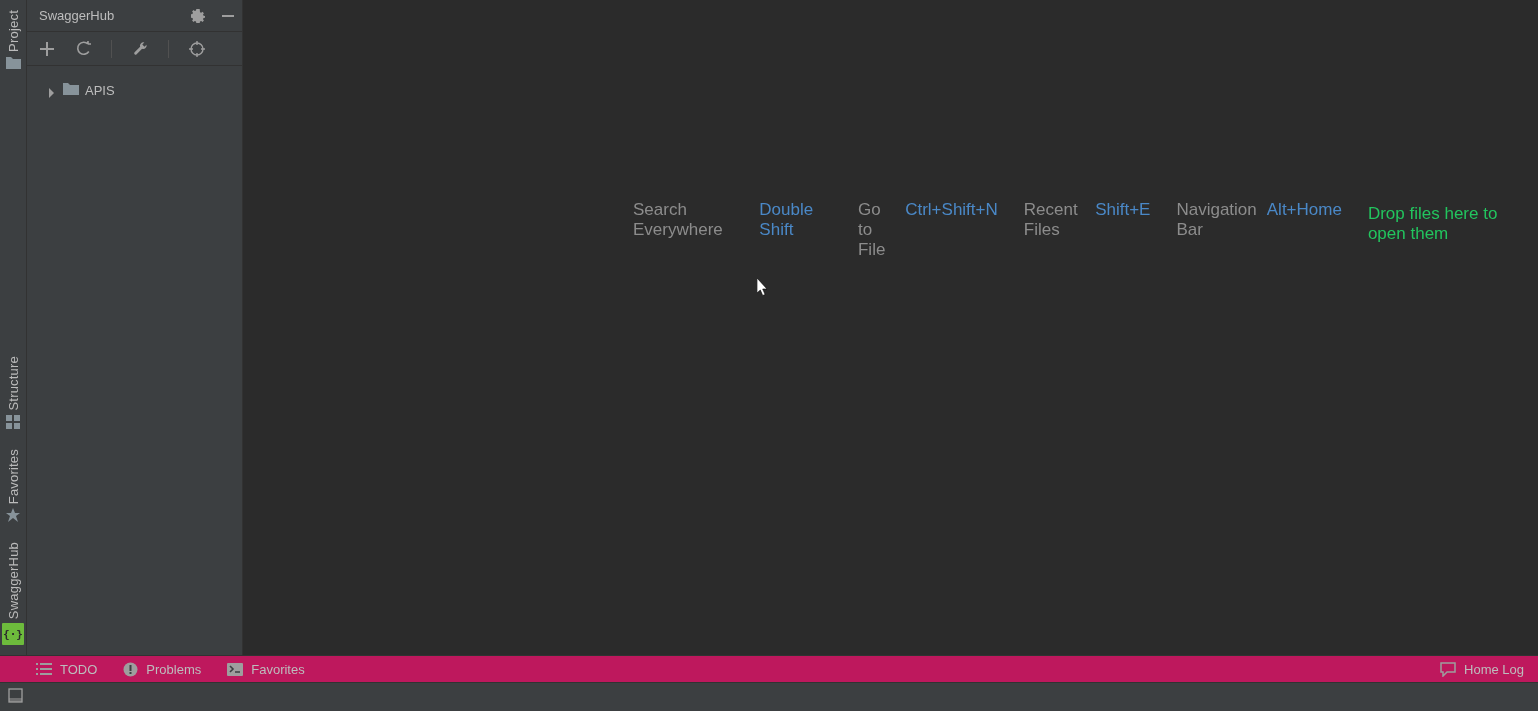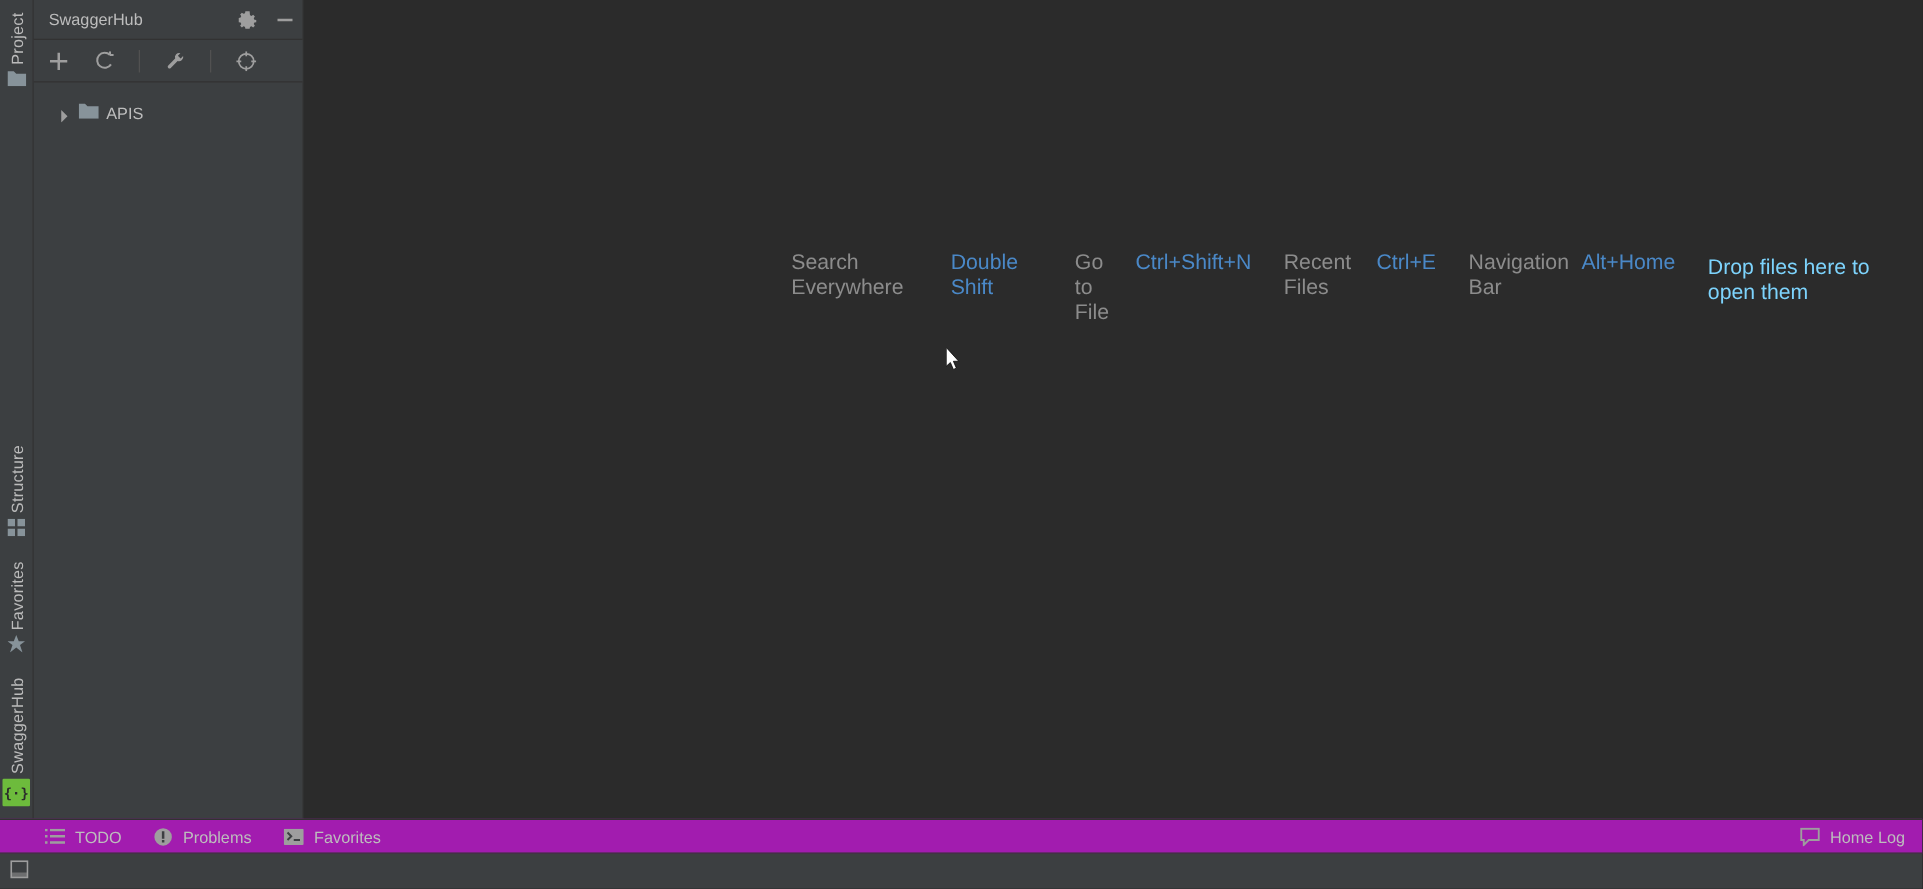--- a/index.html
+++ b/index.html
@@ -148,38 +148,38 @@
     display: flex;
     gap: 10px;
     font-size: 17px;
     color: #8c8c8c;
   }
   .hint-key {
     color: #4a88c7;
   }
   .drop-msg {
     font-size: 17px;
-    color: #7dd3fc;
+    color: #22c55e;
     margin-top: 4px;
   }
 
   .cursor-pointer {
     position: absolute;
     left: 514px; top: 278px;
     width: 14px; height: 20px;
     pointer-events: none;
   }
 
   
   .bottom-toolbar {
     position: absolute;
     left: 0; right: 0;
     bottom: 28px;
     height: 28px;
-    background: #a21caf;
+    background: #be185d;
     border-top: 1px solid #323232;
     border-bottom: 1px solid #323232;
     display: flex;
     align-items: center;
     justify-content: space-between;
     padding: 0 14px 0 36px;
   }
   .bt-left { display: flex; align-items: center; gap: 26px; }
   .bt-item { display: flex; align-items: center; gap: 8px; cursor: pointer; color:#bdbdbd; font-size:13px;}
   .bt-item svg { display: block; }
@@ -302,21 +302,21 @@
     <div class="hint-row">
       <span>Search Everywhere</span>
       <span class="hint-key">Double Shift</span>
     </div>
     <div class="hint-row">
       <span>Go to File</span>
       <span class="hint-key">Ctrl+Shift+N</span>
     </div>
     <div class="hint-row">
       <span>Recent Files</span>
-      <span class="hint-key">Ctrl+E</span>
+      <span class="hint-key">Shift+E</span>
     </div>
     <div class="hint-row">
       <span>Navigation Bar</span>
       <span class="hint-key">Alt+Home</span>
     </div>
     <div class="drop-msg">Drop files here to open them</div>
   </div>
 
   <div class="cursor-pointer">
     <svg width="14" height="20" viewBox="0 0 14 20">

